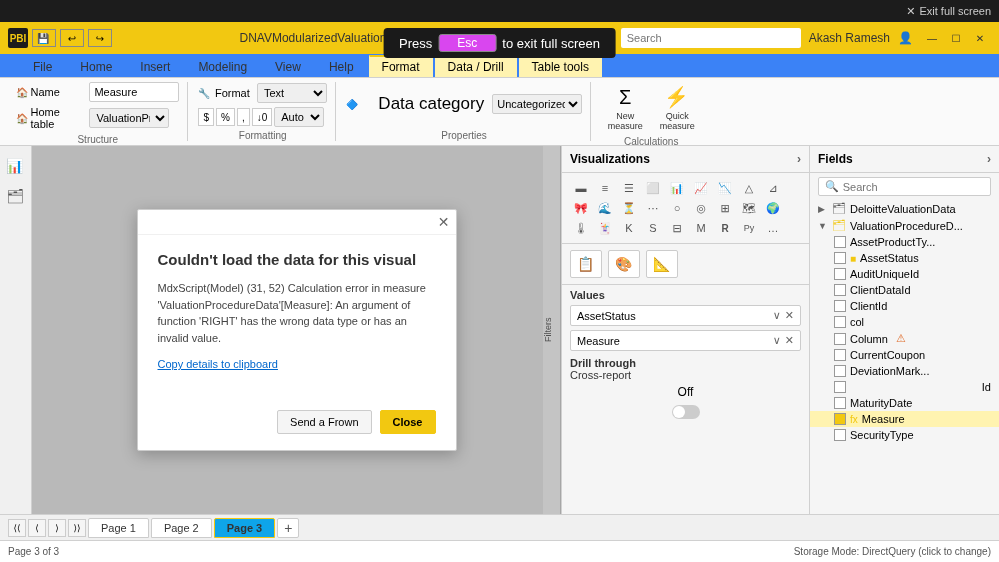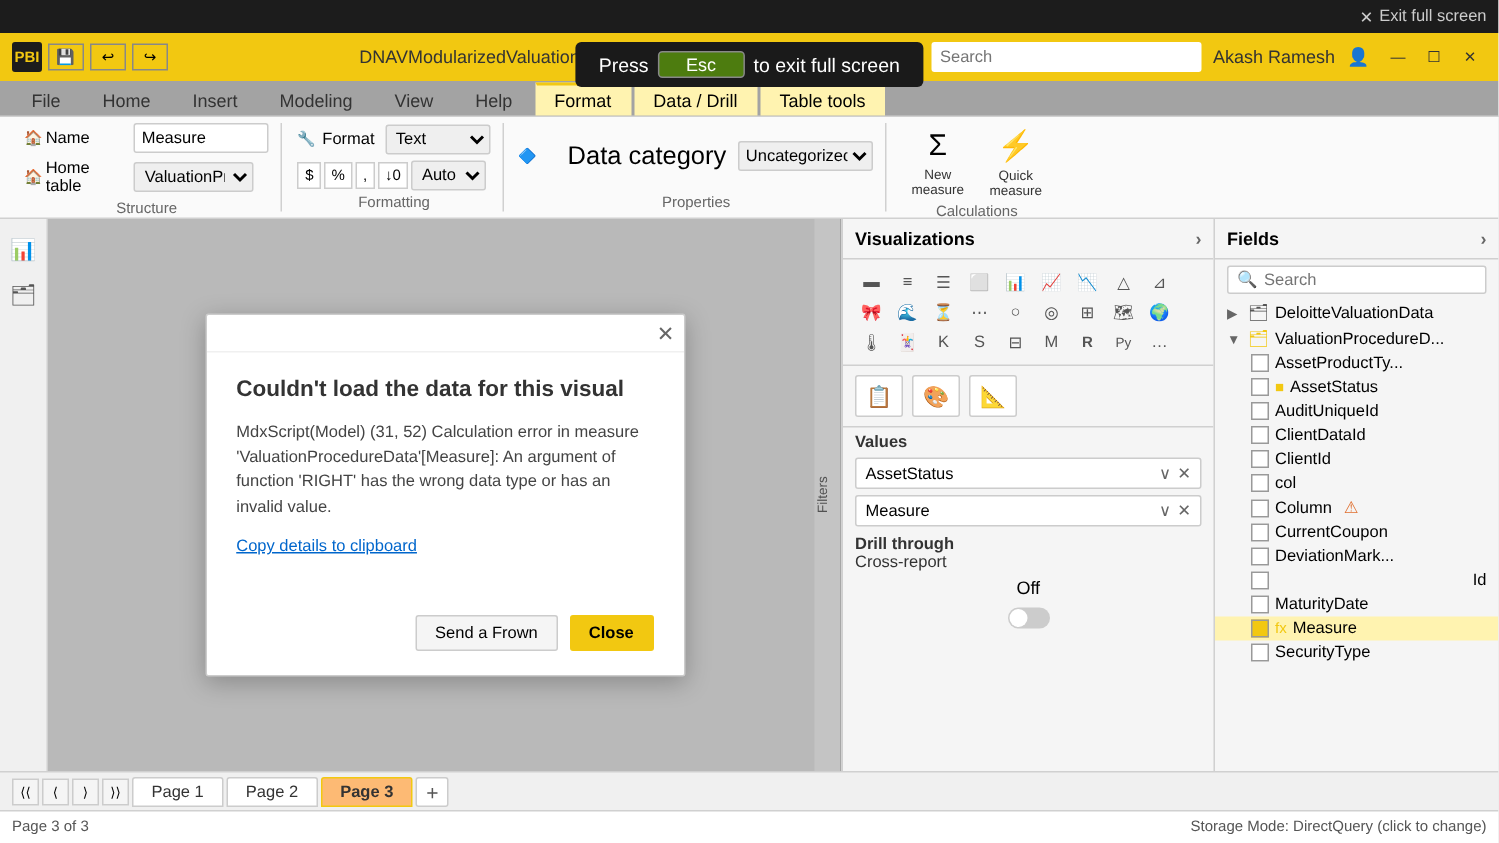--- a/index.html
+++ b/index.html
@@ -35,21 +35,21 @@
       padding: 6px 16px;
       border-radius: 4px;
       font-size: 13px;
       display: flex;
       align-items: center;
       gap: 6px;
       z-index: 100;
       white-space: nowrap;
     }
     .esc-key {
-      background: #4d7c0f;
+      background: #d946ef;
       border: 1px solid #888;
       border-radius: 3px;
       padding: 1px 18px;
       font-size: 12px;
       color: #fff;
     }
 
     
     .title-bar {
       background: #f2c811;
@@ -78,26 +78,26 @@
     }
     .tbc { width: 24px; height: 18px; border: 1px solid #888; background: transparent; cursor: pointer; display: flex; align-items: center; justify-content: center; font-size: 10px; }
     .title-center { flex: 1; text-align: center; font-size: 12px; color: #333; font-weight: 500; }
     .title-right { display: flex; align-items: center; gap: 8px; font-size: 12px; color: #333; }
     .search-bar-title { width: 180px; height: 20px; background: #fff; border: none; border-radius: 2px; padding: 0 6px; font-size: 11px; }
     .window-btns { display: flex; gap: 2px; }
     .win-btn { width: 22px; height: 16px; display: flex; align-items: center; justify-content: center; cursor: pointer; font-size: 10px; color: #333; }
 
     
     .ribbon-tabs {
-      background: #a3a3a3;
+      background: #3b82f6;
       height: 24px;
       display: flex;
       align-items: flex-end;
       border-bottom: 1px solid #d0d0d0;
-      padding-left: 8px;
+      padding-left: 20px;
     }
     .ribbon-tab {
       padding: 3px 12px;
       font-size: 12px;
       cursor: pointer;
       color: #333;
       border-top: 1px solid transparent;
       border-left: 1px solid transparent;
       border-right: 1px solid transparent;
       margin-right: 2px;
@@ -373,21 +373,21 @@
     .page-tab {
       padding: 3px 12px;
       font-size: 11px;
       cursor: pointer;
       border: 1px solid #ccc;
       background: #fff;
       border-radius: 2px 2px 0 0;
       color: #333;
     }
     .page-tab.active {
-      background: #fdba74;
+      background: #0ea5e9;
       border-color: #f2c811;
       font-weight: 600;
     }
     .page-tab-add {
       width: 22px; height: 20px;
       border: 1px solid #ccc;
       background: #fff;
       border-radius: 2px;
       display: flex; align-items: center; justify-content: center;
       font-size: 14px;

